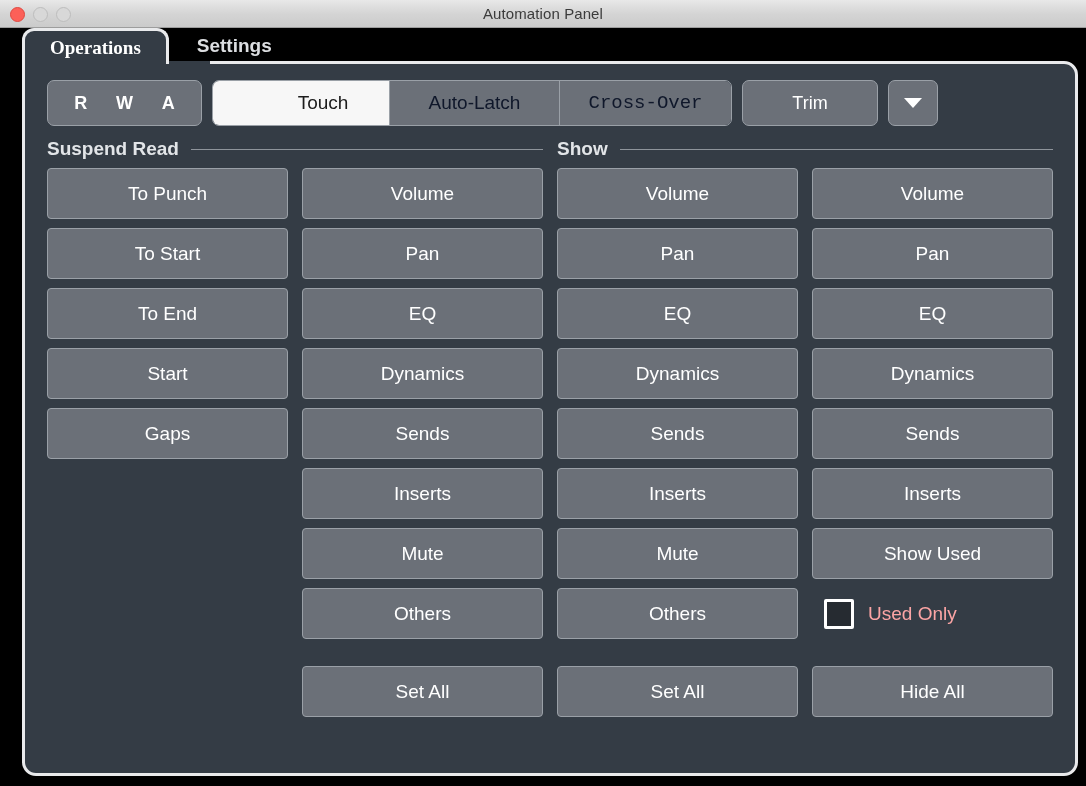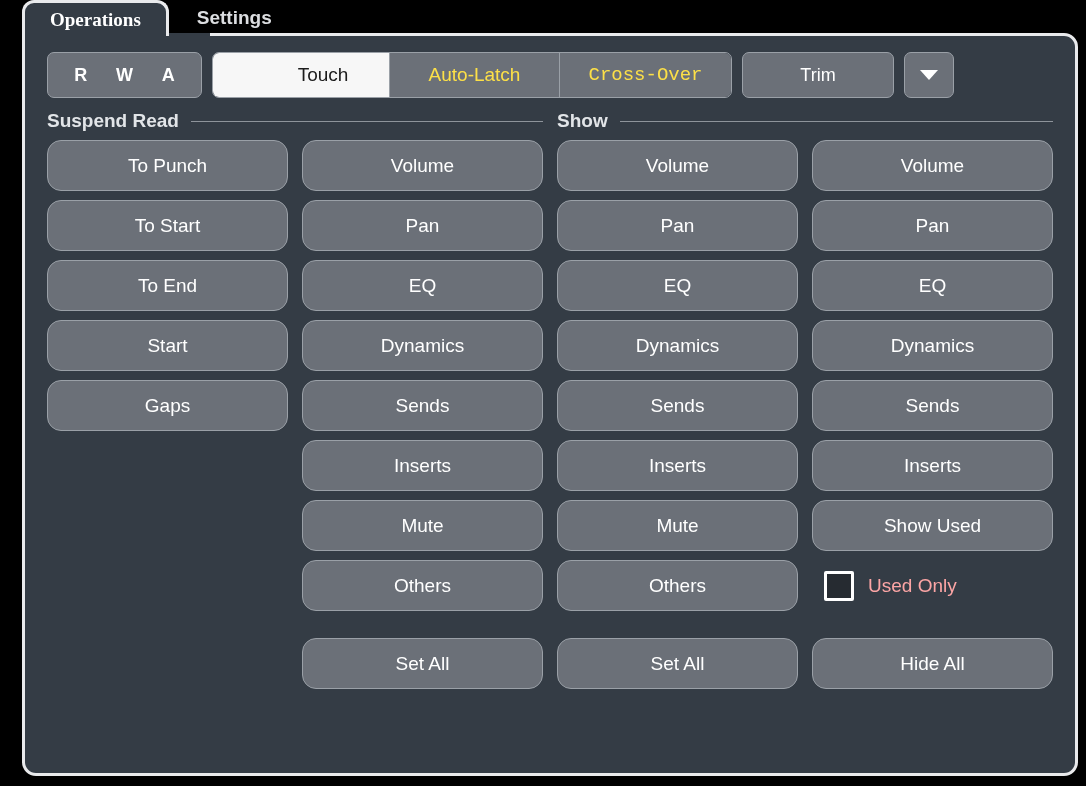--- a/index.html
+++ b/index.html
@@ -158,34 +158,34 @@
     border-radius: 7px;
     overflow: hidden;
     border: 1px solid #9aa0a7;
   }
   .seg {
     display: flex;
     align-items: center;
     justify-content: center;
     font-size: 19px;
     background: #6b7078;
-    color: #fde047;
+    color: #0f172a;
     cursor: default;
     user-select: none;
   }
   .seg + .seg { border-left: 1px solid #9aa0a7; }
   .seg.selected {
     background: #f7f7f7;
     color: #1c1c1c;
   }
   #seg-touch      { width: 176px; padding-left: 44px; }
   #seg-autolatch  { width: 170px; }
   #seg-crossover  { width: 172px; font-family: Liberation Mono, monospace; }
   #btn-trim {
-    width: 152px;
+    width: 136px;
     height: 46px;
     border-radius: 7px;
   }
   #btn-dropdown {
     width: 50px;
     height: 46px;
     border-radius: 7px;
   }
   .caret {
     width: 0; height: 0;
@@ -228,21 +228,21 @@
   }
   .col {
     flex: 1 1 0;
     display: flex;
     flex-direction: column;
     gap: 9px;
     min-width: 0;
   }
   .cell-btn {
     height: 51px;
-    border-radius: 14px;
+    border-radius: 4px;
     font-size: 19px;
     width: 100%;
   }
   .gap-row { height: 9px; }
 
   
   .checkbox-row {
     height: 51px;
     display: flex;
     align-items: center;
@@ -262,20 +262,28 @@
     font-size: 19px;
     color: #fca5a5;
     white-space: nowrap;
   }
 </style>
 </head>
 <body>
 
 <div id="window">
 
+  <div id="titlebar">
+    <div class="traffic-lights">
+      <div class="light close"></div>
+      <div class="light min"></div>
+      <div class="light zoom"></div>
+    </div>
+    <div id="window-title">Automation Panel</div>
+  </div>
 
   <div id="tabbar">
     <div class="tab active">
       <span>Operations</span>
     </div>
     <div class="tab inactive">
       <span>Settings</span>
     </div>
   </div>
 

